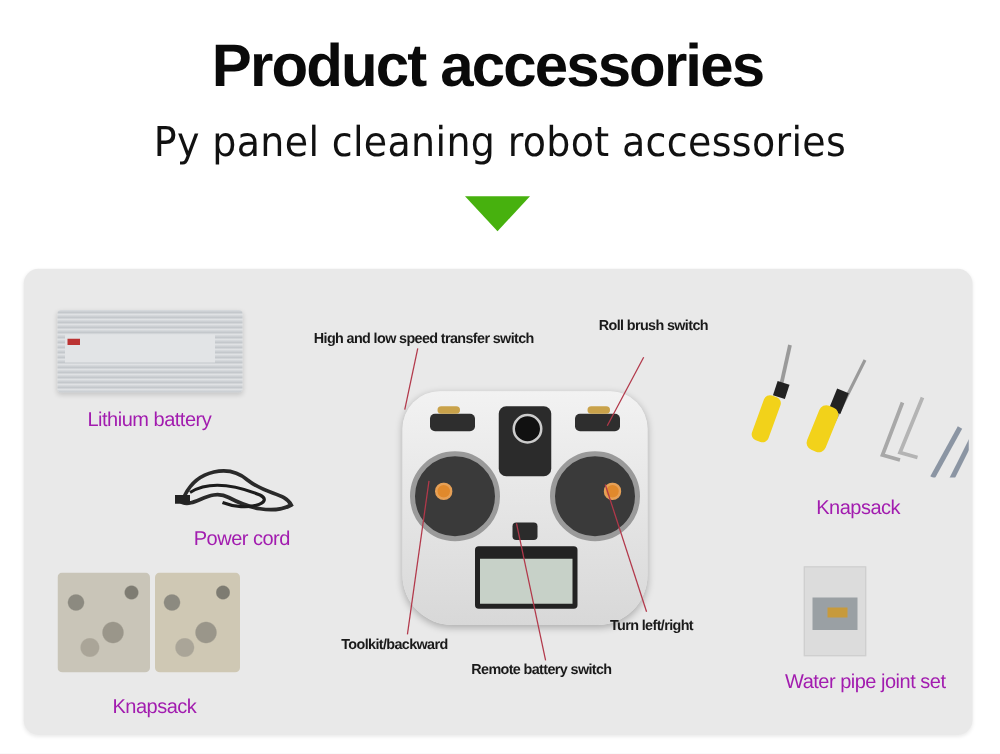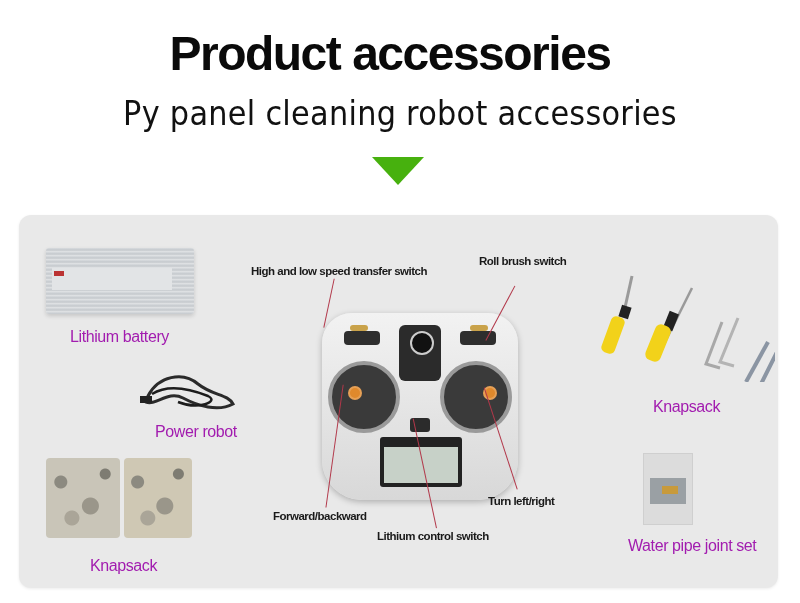--- a/index.html
+++ b/index.html
@@ -51,21 +51,21 @@
   <div class="plate"></div>
     <div class="red"></div>
 </div>
 <div class="lbl" style="left:70px;top:328px;">Lithium battery</div>
 
 <svg class="cord" viewBox="0 0 100 48">
   <path d="M10 30 C20 10,45 5,60 18 C75 30,90 28,95 38 C80 46,60 40,45 32 C30 24,18 40,8 36 Z" fill="none" stroke="#2a2a2a" stroke-width="3"></path>
   <path d="M14 28 C30 18,50 22,70 30 C82 36,60 44,40 36" fill="none" stroke="#1c1c1c" stroke-width="2.5"></path>
   <rect x="2" y="30" width="12" height="7" fill="#222"></rect>
 </svg>
-<div class="lbl" style="left:155px;top:423px;">Power robot</div>
+<div class="lbl" style="left:155px;top:423px;">Power cord</div>
 
 <div class="bag" style="left:46px;width:74px;"></div>
 <div class="bag" style="left:124px;width:68px;background-color:#cfc8b4;"></div>
 <div class="lbl" style="left:90px;top:545px;margin-top:12px;">Knapsack</div>
 
 <div class="ctrl">
   <div class="center">
       <div style="position:absolute;left:11px;top:6px;width:20px;height:20px;border-radius:50%;background:#111;border:2px solid #ccc;"></div>
     </div>
   <div style="position:absolute;left:22px;top:18px;width:36px;height:14px;background:#2e2e2e;border-radius:4px;"></div>
@@ -83,22 +83,22 @@
 </div>
 
 <div class="line" style="left:324px;top:327px;width:50px;transform:rotate(-78deg);"></div>
 <div class="line" style="left:486px;top:340px;width:62px;transform:rotate(-62deg);"></div>
 <div class="line" style="left:343px;top:384px;width:124px;transform:rotate(98deg);"></div>
 <div class="line" style="left:413px;top:418px;width:112px;transform:rotate(78deg);"></div>
 <div class="line" style="left:484px;top:387px;width:107px;transform:rotate(72deg);"></div>
 
 <div class="clbl" style="left:251px;top:265px;">High and low speed transfer switch</div>
 <div class="clbl" style="left:479px;top:255px;">Roll brush switch</div>
-<div class="clbl" style="left:273px;top:510px;">Forward/backward</div>
-<div class="clbl" style="left:377px;top:530px;">Lithium control switch</div>
+<div class="clbl" style="left:273px;top:510px;">Toolkit/backward</div>
+<div class="clbl" style="left:377px;top:530px;">Remote battery switch</div>
 <div class="clbl" style="left:488px;top:495px;">Turn left/right</div>
 
 <svg class="tool" style="left:600px;top:272px;" width="175" height="110" viewBox="0 0 175 110">
   <g>
     <line x1="32" y1="4" x2="24" y2="40" stroke="#9a9a9a" stroke-width="3"></line>
     <rect x="20" y="34" width="10" height="12" fill="#222" transform="rotate(18 25 40)"></rect>
     <rect x="6" y="44" width="14" height="38" rx="5" fill="#f2d21a" transform="rotate(20 13 63)"></rect>
   </g>
   <g>
     <line x1="92" y1="16" x2="60" y2="80" stroke="#9a9a9a" stroke-width="2.5"></line>

